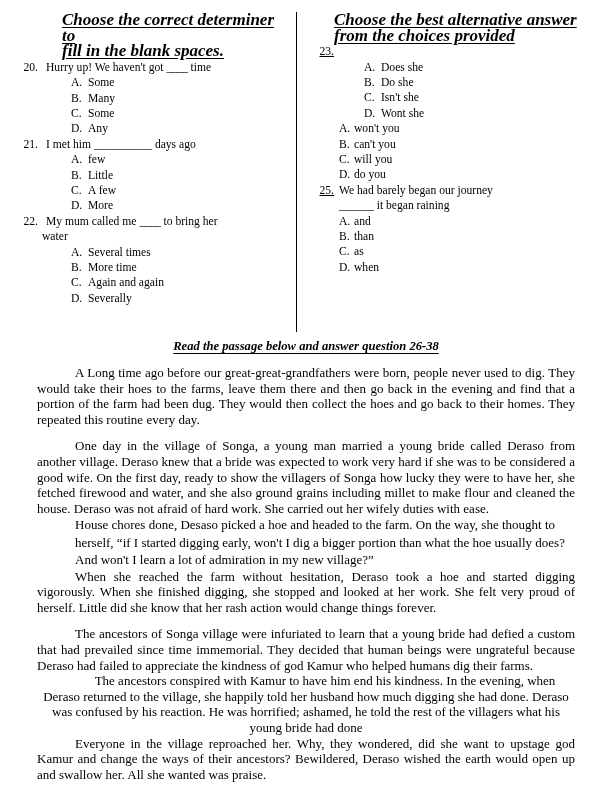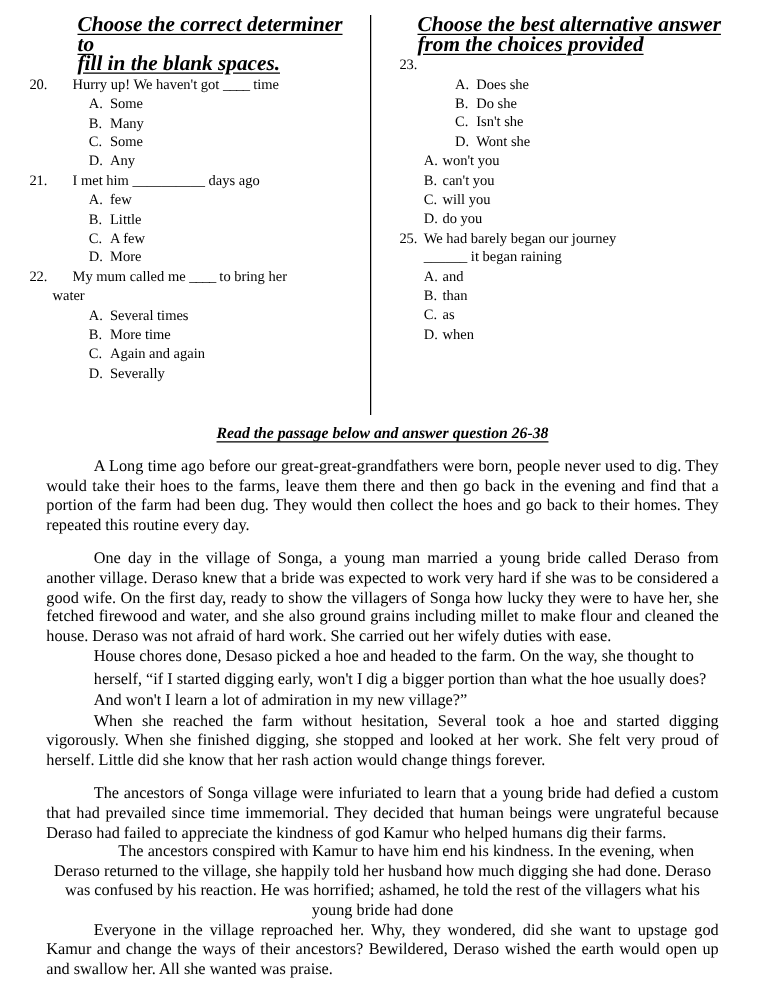--- a/index.html
+++ b/index.html
@@ -79,27 +79,27 @@
     font-size: 11.6px;
     line-height: 15.4px;
   }
   .opt-letter {
     flex: 0 0 auto;
     width: 15px;
   }
   .opt-text { flex: 1 1 auto; }
 
   
-  .col-left  .q-num   { width: 20px; margin-right: 20px; }
+  .col-left  .q-num   { width: 20px; margin-right: 8px; }
   .col-left  .q-cont  { margin-left: 24px; }
   .col-left  .opts    { padding-left: 53px; }
   .col-left  .opt-letter { width: 17px; }
 
   
-  .col-right .q-num   { width: 22px; margin-right: 5px; }
+  .col-right .q-num   { width: 22px; margin-right: 5px; text-decoration: underline; }
   .col-right .q-cont  { margin-left: 27px; }
   .col-right .opts.indent-deep { padding-left: 52px; }
   .col-right .opts.indent-deep .opt-letter { width: 17px; }
   .col-right .opts.indent-shallow { padding-left: 27px; }
   .col-right .opts.indent-shallow .opt-letter { width: 15px; }
 
   .blank-s::after { content: "____"; letter-spacing: -0.5px; }
 
   
   .passage-area {
@@ -314,18 +314,18 @@
 
 <div class="passage-area">
   <div class="passage-title">
     <span>Read the passage below and answer question 26-38</span>
   </div>
 
   <div class="passage-body">
     <p>A Long time ago before our great-great-grandfathers were born, people never used to dig. They would take their hoes to the farms, leave them there and then go back in the evening and find that a portion of the farm had been dug. They would then collect the hoes and go back to their homes. They repeated this routine every day.</p>
     <p class="gap-before">One day in the village of Songa, a young man married a young bride called Deraso from another village. Deraso knew that a bride was expected to work very hard if she was to be considered a good wife. On the first day, ready to show the villagers of Songa how lucky they were to have her, she fetched firewood and water, and she also ground grains including millet to make flour and cleaned the house. Deraso was not afraid of hard work. She carried out her wifely duties with ease.</p>
     <p class="indent-block">House chores done, Desaso picked a hoe and headed to the farm. On the way, she thought to herself, “if I started digging early, won't I dig a bigger portion than what the hoe usually does? And won't I learn a lot of admiration in my new village?”</p>
-    <p>When she reached the farm without hesitation, Several took a hoe and started digging vigorously. When she finished digging, she stopped and looked at her work. She felt very proud of herself. Little did she know that her rash action would change things forever.</p>
+    <p>When she reached the farm without hesitation, Deraso took a hoe and started digging vigorously. When she finished digging, she stopped and looked at her work. She felt very proud of herself. Little did she know that her rash action would change things forever.</p>
     <p class="gap-before">The ancestors of Songa village were infuriated to learn that a young bride had defied a custom that had prevailed since time immemorial. They decided that human beings were ungrateful because Deraso had failed to appreciate the kindness of god Kamur who helped humans dig their farms.</p>
     <p class="left-align">The ancestors conspired with Kamur to have him end his kindness. In the evening, when Deraso returned to the village, she happily told her husband how much digging she had done. Deraso was confused by his reaction. He was horrified; ashamed, he told the rest of the villagers what his young bride had done</p>
     <p>Everyone in the village reproached her. Why, they wondered, did she want to upstage god Kamur and change the ways of their ancestors? Bewildered, Deraso wished the earth would open up and swallow her. All she wanted was praise.</p>
   </div>
 </div>
 
 </body></html>

